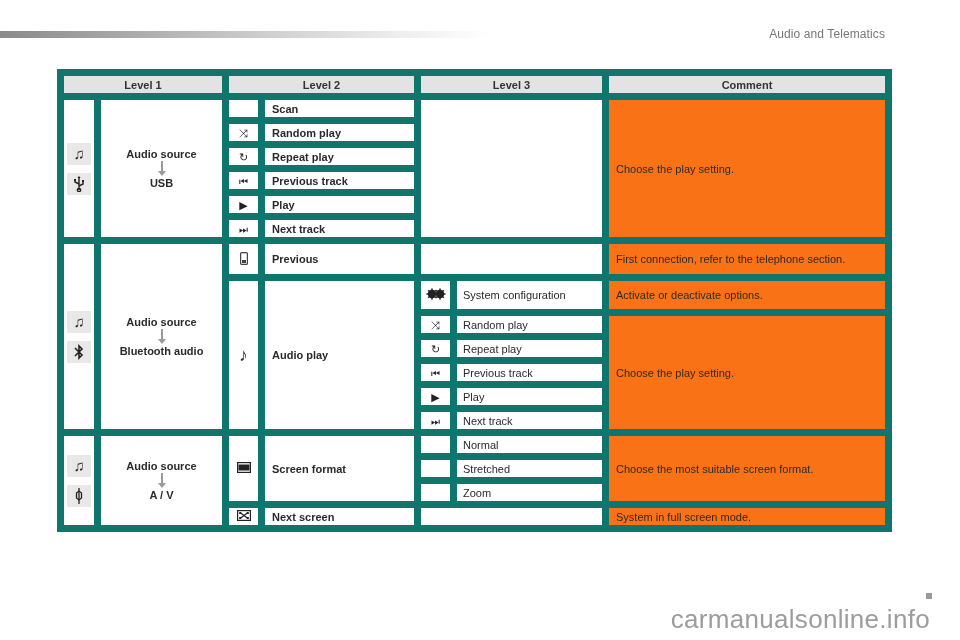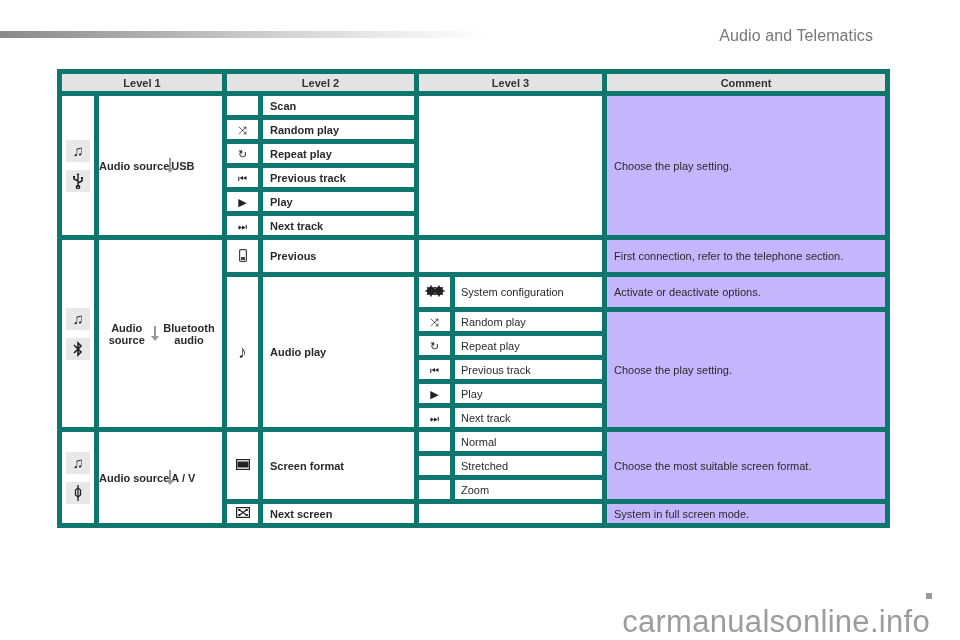--- a/index.html
+++ b/index.html
@@ -7,56 +7,56 @@
     width: 960px; height: 640px; position: relative; overflow: hidden;
     background: #ffffff;
     font-family: "Liberation Sans", sans-serif;
     color: #2a2a2a;
   }
   .top-bar {
     position: absolute; left: 0; top: 31px; width: 490px; height: 7px;
     background: linear-gradient(to right, #8a8a8a 0%, #a8a8a8 25%, #cfcfcf 55%, #ececec 80%, #ffffff 100%);
   }
   .section-title {
-    position: absolute; right: 87px; top: 27px;
-    font-size: 16px; color: #777; letter-spacing: 0.1px;
+    position: absolute; right: 75px; top: 27px;
+    font-size: 12px; color: #777; letter-spacing: 0.1px;
   }
   table.ref {
     position: absolute; left: 57px; top: 69px;
     border-collapse: collapse;
     table-layout: fixed;
     width: 828px;
   }
   table.ref td, table.ref th {
-    border: 5px solid #0f766e;
+    border: 7px solid #0f766e;
     padding: 0;
     font-size: 11px;
     vertical-align: middle;
   }
   table.ref th {
     background: #e3e3e3;
     height: 17px;
     font-weight: bold;
     color: #333;
     text-align: center;
     font-size: 11px;
   }
   .row25 { height: 24px; }
   td.ico { text-align: center; }
   td.l2 { padding-left: 7px !important; font-weight: bold; }
   td.l3 { padding-left: 6px !important; }
   td.comment {
-    background: #c4b5fd;
+    background: #f97316;
     padding-left: 7px !important;
     font-size: 11px;
   }
   td.src {
     text-align: center; font-weight: bold;
   }
-  .src-wrap { display: flex; flex-direction: row; align-items: center; }
+  .src-wrap { display: flex; flex-direction: column; align-items: center; }
   .arrow {
     width: 2px; height: 10px; background: #999; position: relative; margin: 1px 0 6px 0;
   }
   .arrow::after {
     content: ""; position: absolute; left: -3px; bottom: -5px;
     border-left: 4px solid transparent; border-right: 4px solid transparent;
     border-top: 5px solid #999;
   }
   .srcicons { display: flex; flex-direction: column; align-items: center; gap: 8px; }
   .srcicon {
@@ -64,21 +64,21 @@
     display: flex; align-items: center; justify-content: center;
     font-size: 15px; color: #222;
   }
   .glyph { font-size: 11px; color: #222; display: inline-block; line-height: 1; }
   .glyph-sm { font-size: 10px; }
   .footer-mark {
     position: absolute; left: 926px; top: 593px; width: 6px; height: 6px; background: #9a9a9a;
   }
   .watermark {
     position: absolute; right: 30px; top: 604px;
-    font-size: 31px; color: #9c9c9c; letter-spacing: 0.3px;
+    font-size: 26px; color: #9c9c9c; letter-spacing: 0.3px;
   }
 </style>
 </head>
 <body>
 
 <div class="top-bar"></div>
 <div class="section-title">Audio and Telematics</div>
 
 <table class="ref">
   <colgroup>

